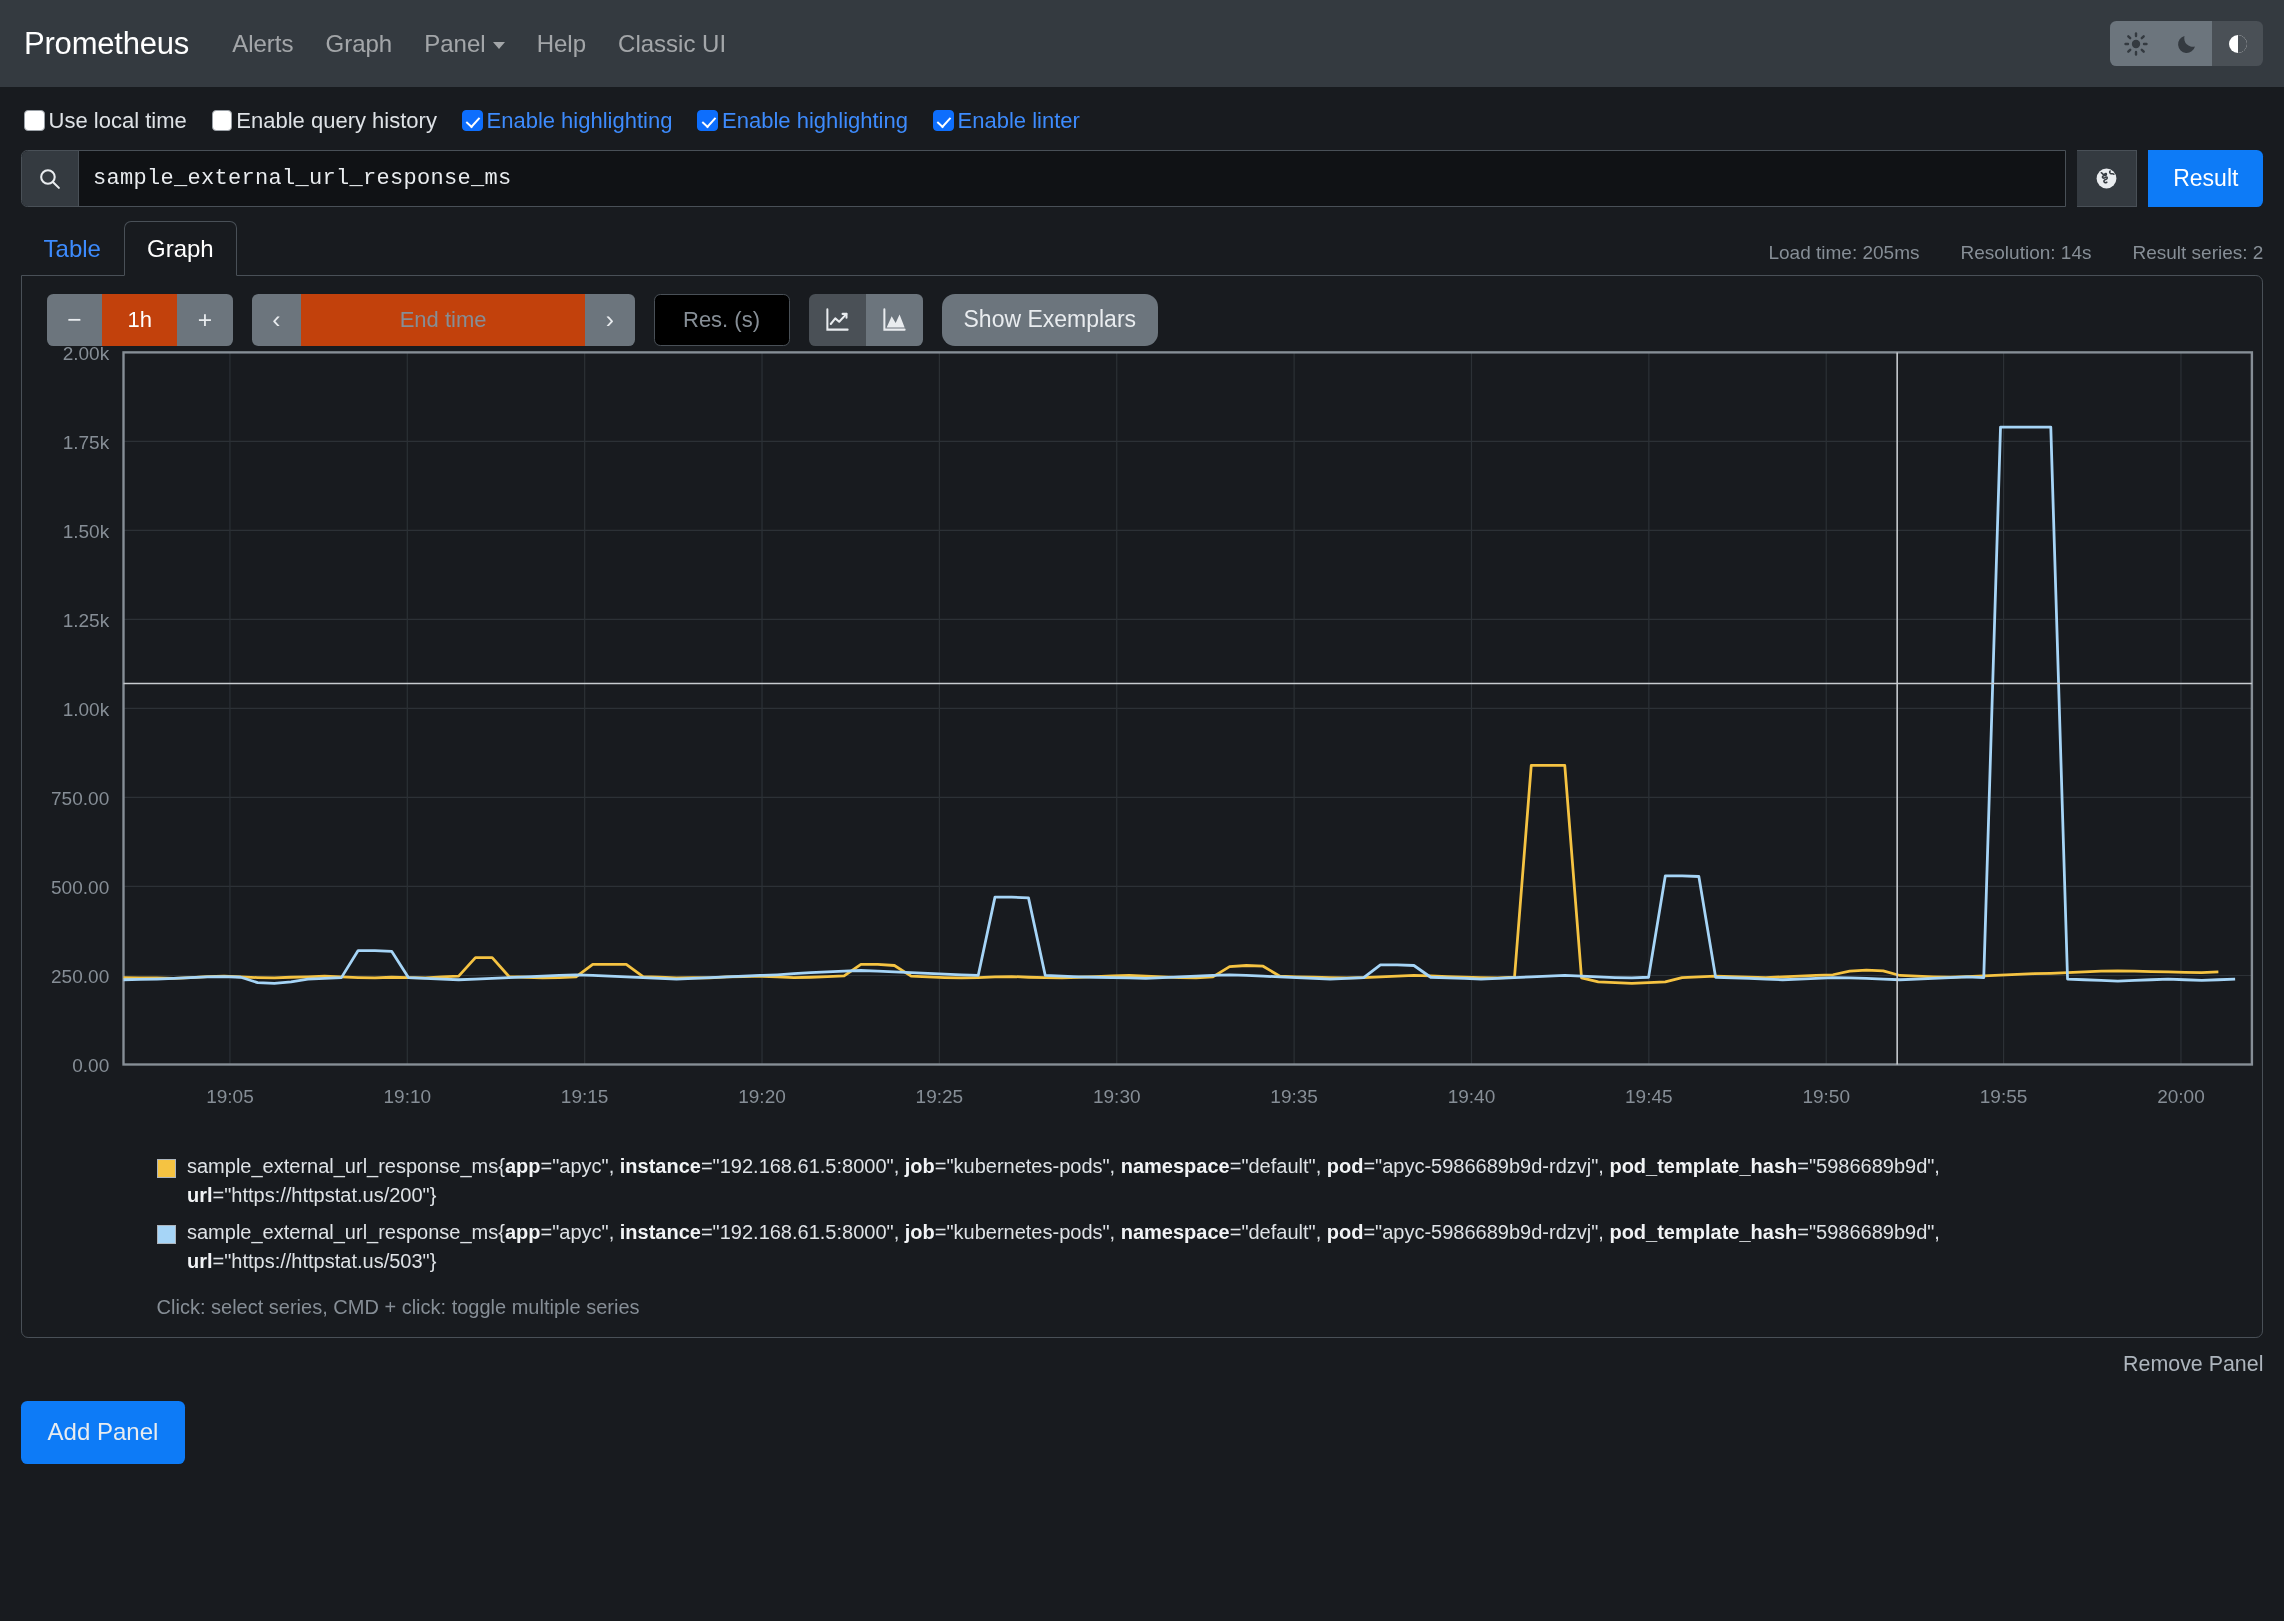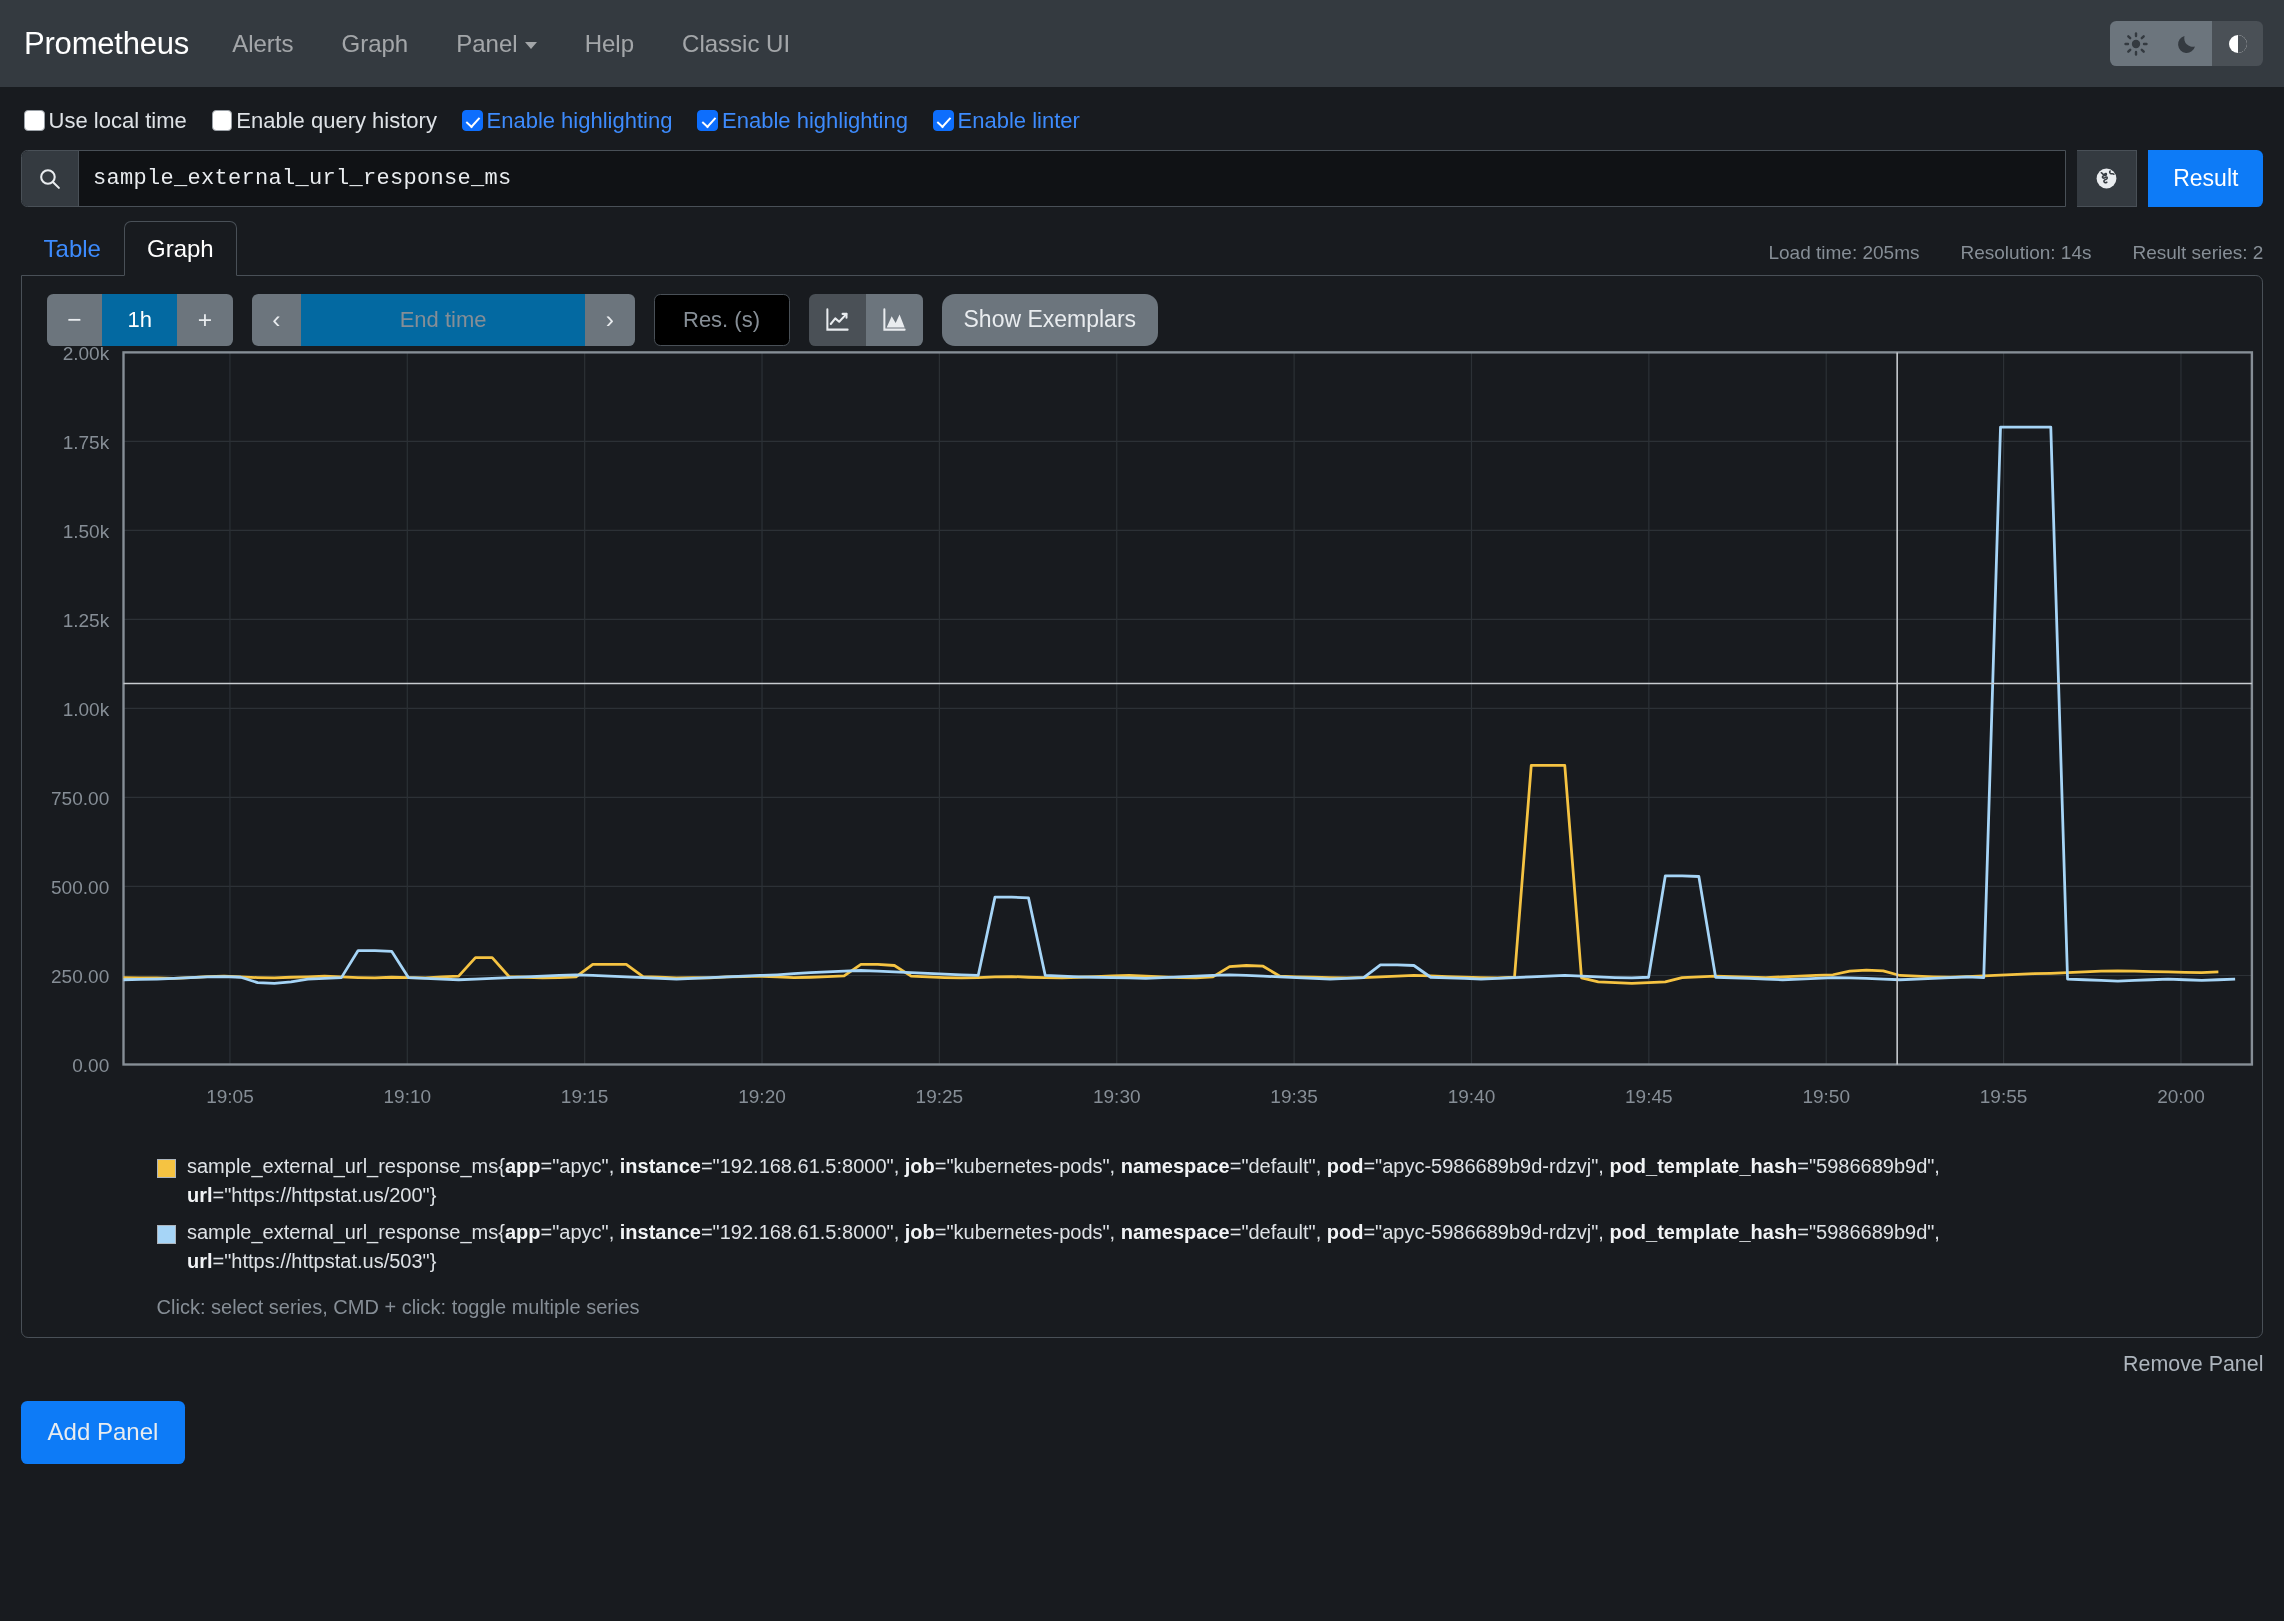--- a/index.html
+++ b/index.html
@@ -21,21 +21,21 @@
     padding: 0 20.6px 0 24px;
     position: relative;
   }
   .brand {
     font-size: 31px;
     color: #ffffff;
     font-weight: 400;
     margin-right: 27px;
     letter-spacing: -0.2px;
   }
-  .nav-links { display: flex; align-items: flex-end; gap: 16px; }
+  .nav-links { display: flex; align-items: flex-end; gap: 0px; }
   .nav-link {
     font-size: 24px;
     color: rgba(255,255,255,0.55);
     padding: 0 16px;
     text-decoration: none;
     white-space: nowrap;
   }
   .caret {
     display: inline-block;
     width: 0; height: 0;
@@ -200,21 +200,21 @@
     color: #e9ecef;
     border: none;
     font-size: 24.6px;
     height: 52px;
     padding: 0 20.6px;
     cursor: pointer;
     display: flex; align-items: center; justify-content: center;
     font-family: "Liberation Sans", sans-serif;
   }
   .bg-input {
-    background: #0369a1;
+    background: #c2410c;
     color: #fff;
     border: none;
     height: 52px;
     font-size: 22px;
     text-align: center;
     outline: none;
     font-family: "Liberation Sans", sans-serif;
   }
   .bg-input::placeholder { color: #868e96; }
   .range-input { width: 75px; }

